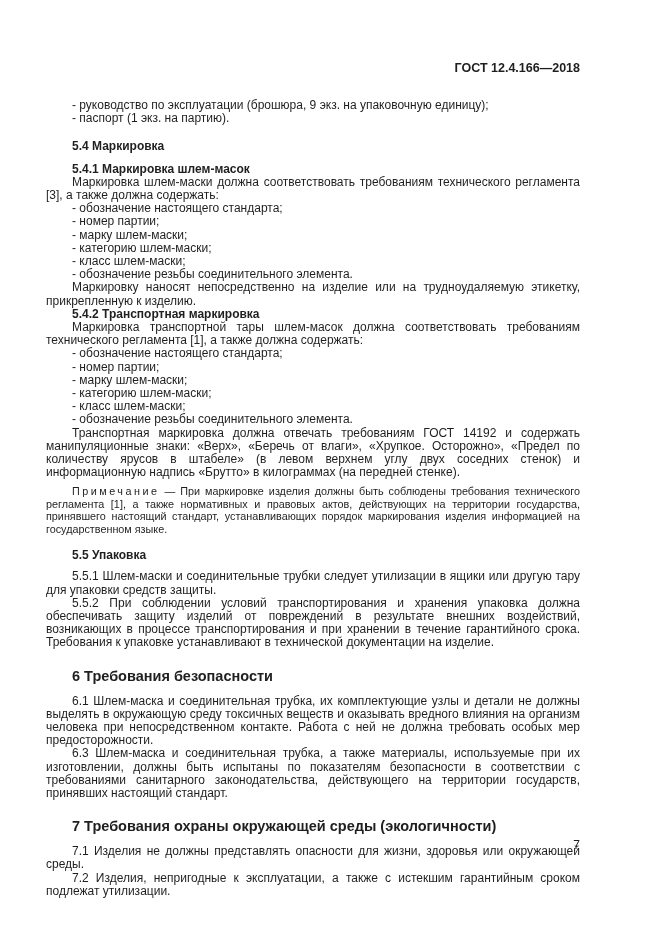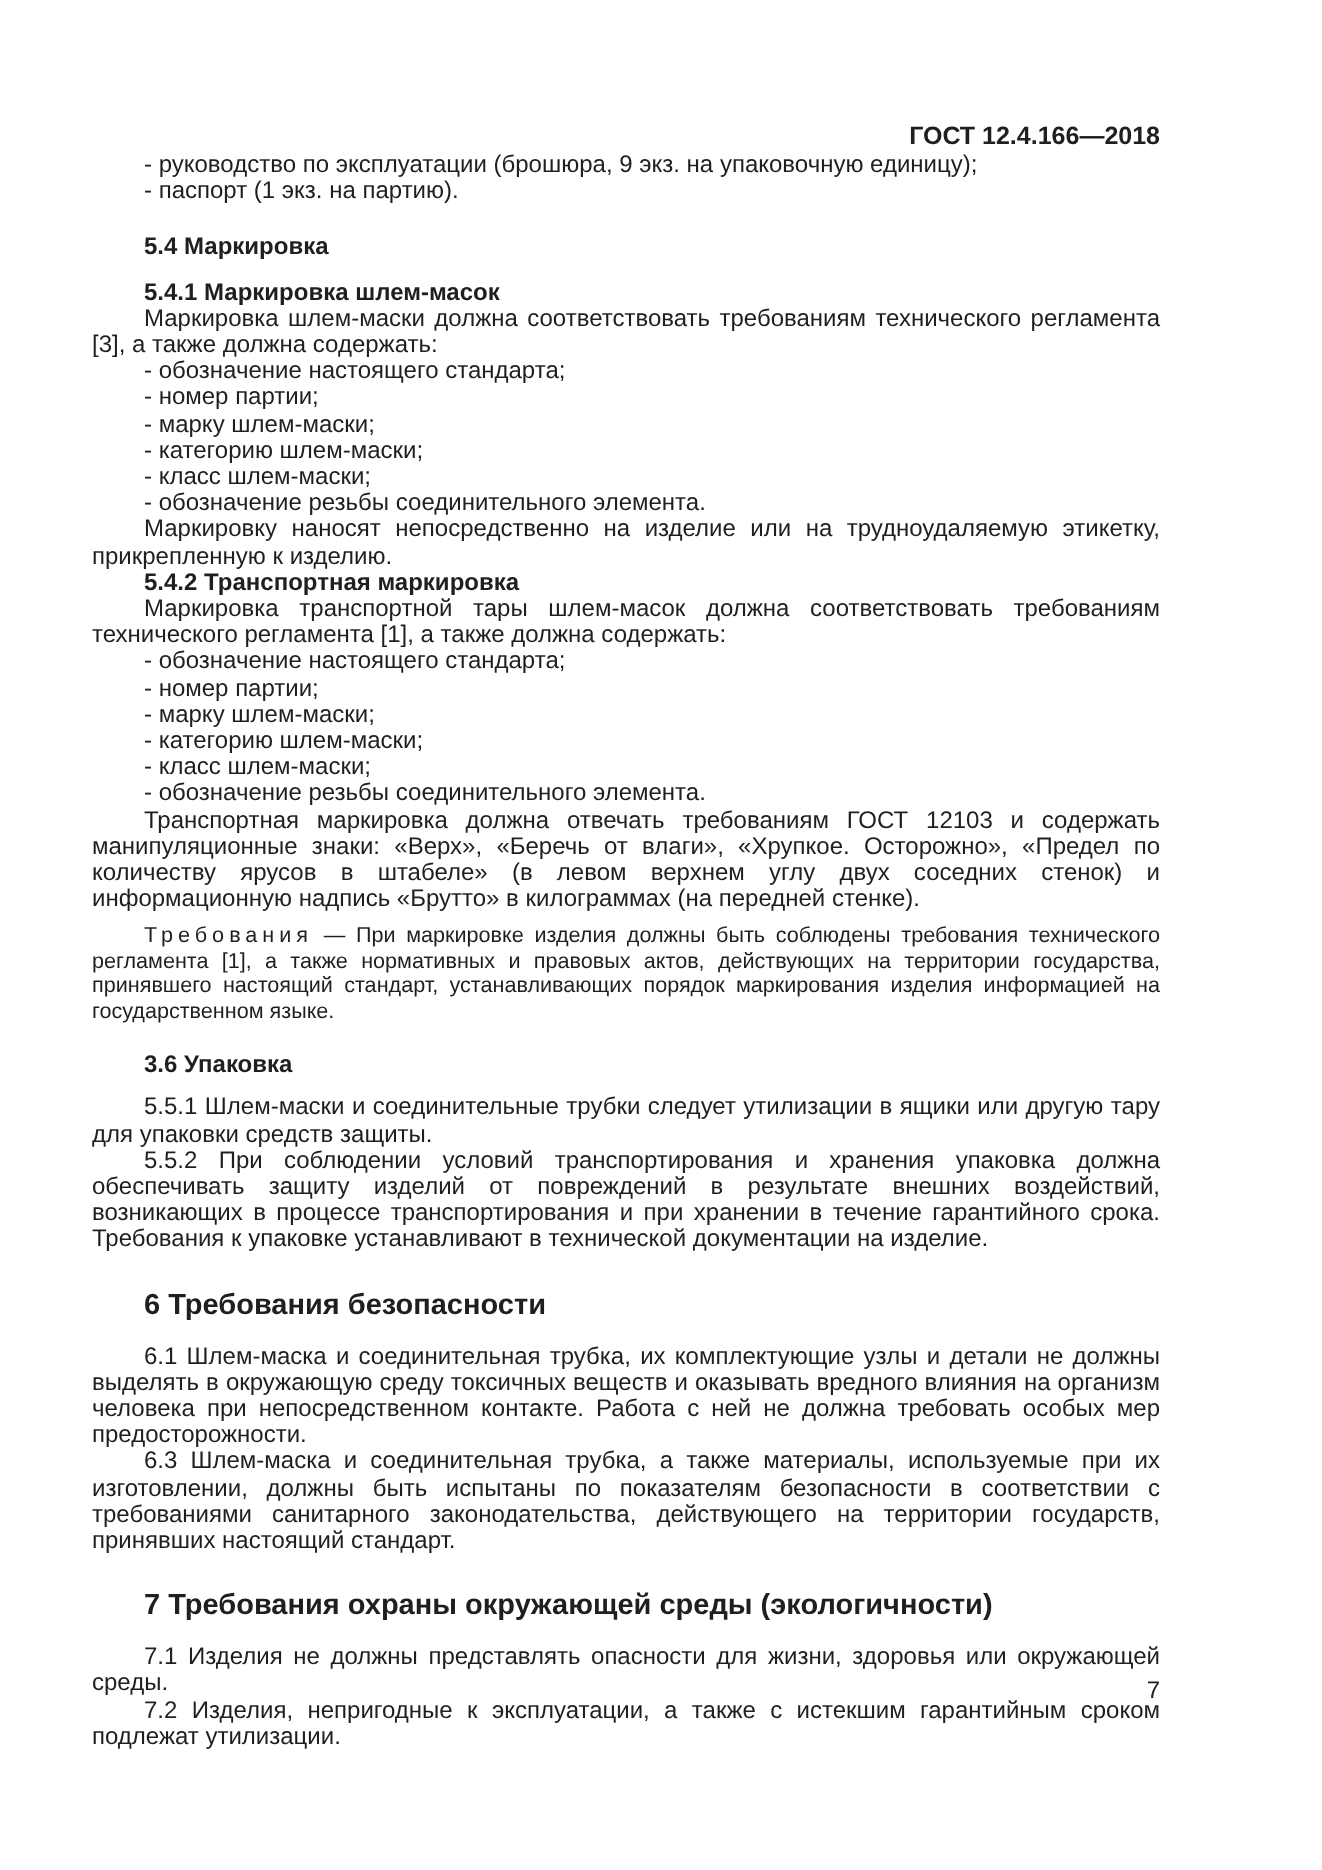--- a/index.html
+++ b/index.html
@@ -19,21 +19,21 @@
   .content {
     position: absolute;
     left: 46px;
     top: 61px;
     width: 534px;
   }
   .doc-header {
     font-size: 12.5px;
     font-weight: 700;
     text-align: right;
-    margin-bottom: 1px;
+    margin-bottom: 24px;
   }
   .t {
     font-size: 12px;
     line-height: 13.2px;
   }
   .li { padding-left: 26px; }
   .p  { text-indent: 26px; text-align: justify; }
   .h4 { font-weight: 700; padding-left: 26px; }
   .h2 {
     font-size: 14.5px;
@@ -90,25 +90,25 @@
     <div class="t h4">5.4.2 Транспортная маркировка</div>
     <div class="t p">Маркировка транспортной тары шлем-масок должна соответствовать требованиям технического регламента [1], а также должна содержать:</div>
 
     <div class="t li">- обозначение настоящего стандарта;</div>
     <div class="t li">- номер партии;</div>
     <div class="t li">- марку шлем-маски;</div>
     <div class="t li">- категорию шлем-маски;</div>
     <div class="t li">- класс шлем-маски;</div>
     <div class="t li">- обозначение резьбы соединительного элемента.</div>
 
-    <div class="t p">Транспортная маркировка должна отвечать требованиям ГОСТ 12103 и содержать манипуляционные знаки: «Верх», «Беречь от влаги», «Хрупкое. Осторожно», «Предел по количеству ярусов в штабеле» (в левом верхнем углу двух соседних стенок) и информационную надпись «Брутто» в килограммах (на передней стенке).</div>
+    <div class="t p">Транспортная маркировка должна отвечать требованиям ГОСТ 14192 и содержать манипуляционные знаки: «Верх», «Беречь от влаги», «Хрупкое. Осторожно», «Предел по количеству ярусов в штабеле» (в левом верхнем углу двух соседних стенок) и информационную надпись «Брутто» в килограммах (на передней стенке).</div>
 
-    <div class="note"><span class="note-label">Требования</span> <span>— При маркировке изделия должны быть соблюдены требования технического регламента [1], а также нормативных и правовых актов, действующих на территории государства, принявшего настоящий стандарт, устанавливающих порядок маркирования изделия информацией на государственном языке.</span></div>
+    <div class="note"><span class="note-label">Примечание</span> <span>— При маркировке изделия должны быть соблюдены требования технического регламента [1], а также нормативных и правовых актов, действующих на территории государства, принявшего настоящий стандарт, устанавливающих порядок маркирования изделия информацией на государственном языке.</span></div>
 
-    <div class="t h4 mt14">3.6 Упаковка</div>
+    <div class="t h4 mt14">5.5 Упаковка</div>
     <div class="t p mt8">5.5.1 Шлем-маски и соединительные трубки следует утилизации в ящики или другую тару для упаковки средств защиты.</div>
     <div class="t p">5.5.2 При соблюдении условий транспортирования и хранения упаковка должна обеспечивать защиту изделий от повреждений в результате внешних воздействий, возникающих в процессе транспортирования и при хранении в течение гарантийного срока. Требования к упаковке устанавливают в технической документации на изделие.</div>
 
     <div class="h2">6 Требования безопасности</div>
     <div class="t p">6.1 Шлем-маска и соединительная трубка, их комплектующие узлы и детали не должны выделять в окружающую среду токсичных веществ и оказывать вредного влияния на организм человека при непосредственном контакте. Работа с ней не должна требовать особых мер предосторожности.</div>
     <div class="t p">6.3 Шлем-маска и соединительная трубка, а также материалы, используемые при их изготовлении, должны быть испытаны по показателям безопасности в соответствии с требованиями санитарного законодательства, действующего на территории государств, принявших настоящий стандарт.</div>
 
     <div class="h2">7 Требования охраны окружающей среды (экологичности)</div>
     <div class="t p">7.1 Изделия не должны представлять опасности для жизни, здоровья или окружающей среды.</div>
     <div class="t p">7.2 Изделия, непригодные к эксплуатации, а также с истекшим гарантийным сроком подлежат утилизации.</div>

